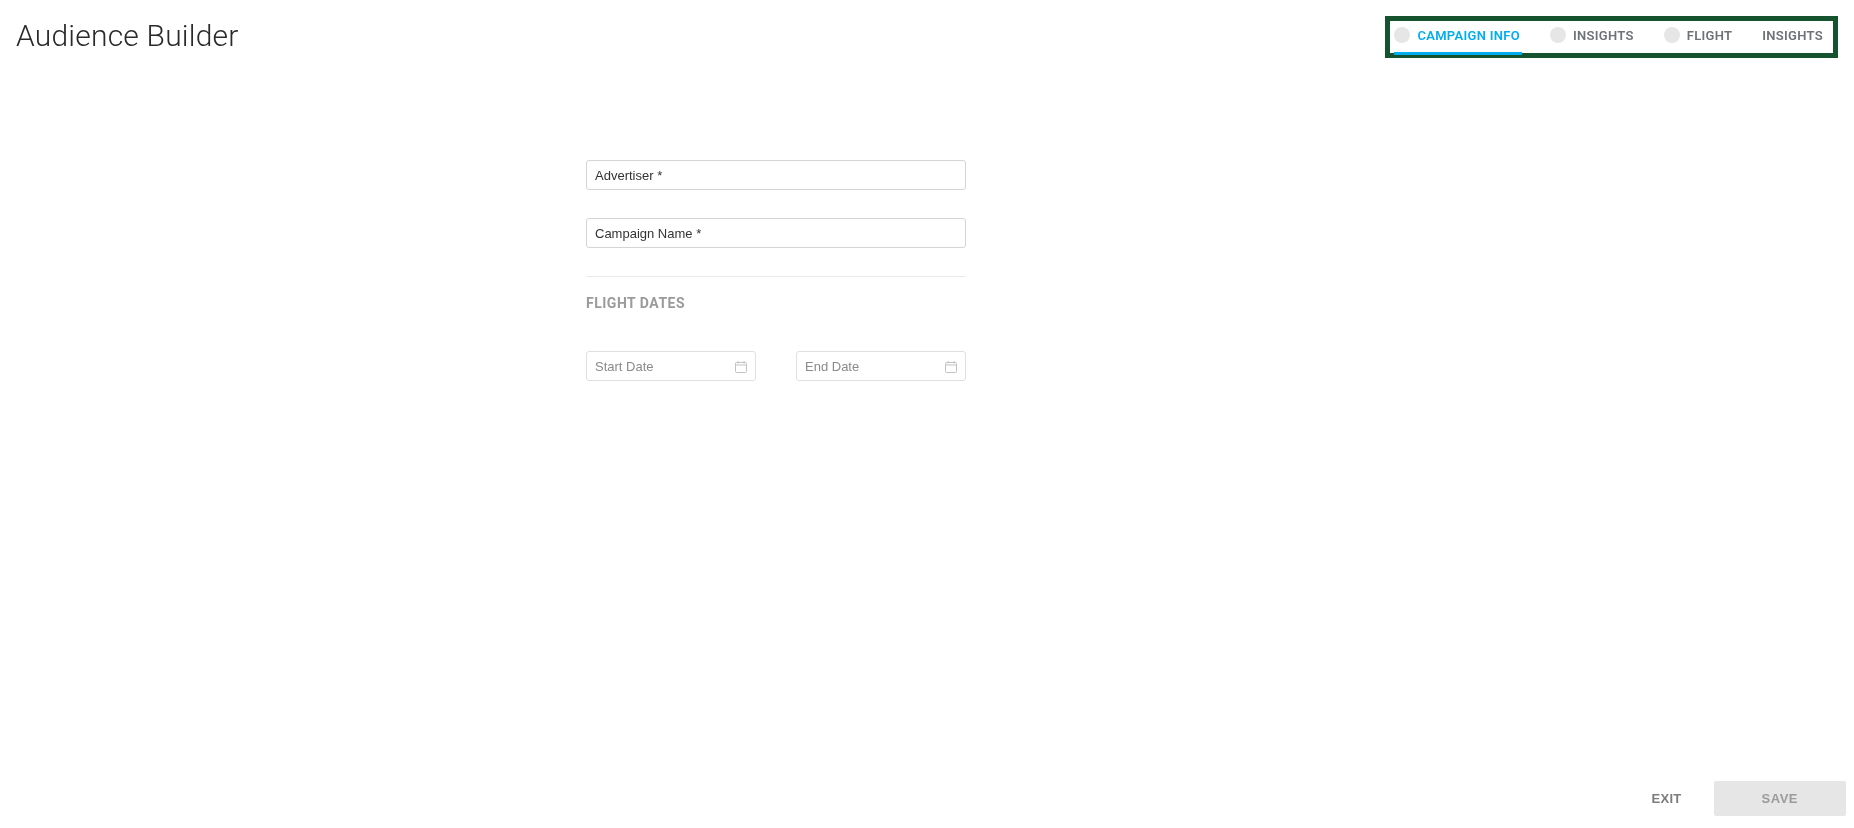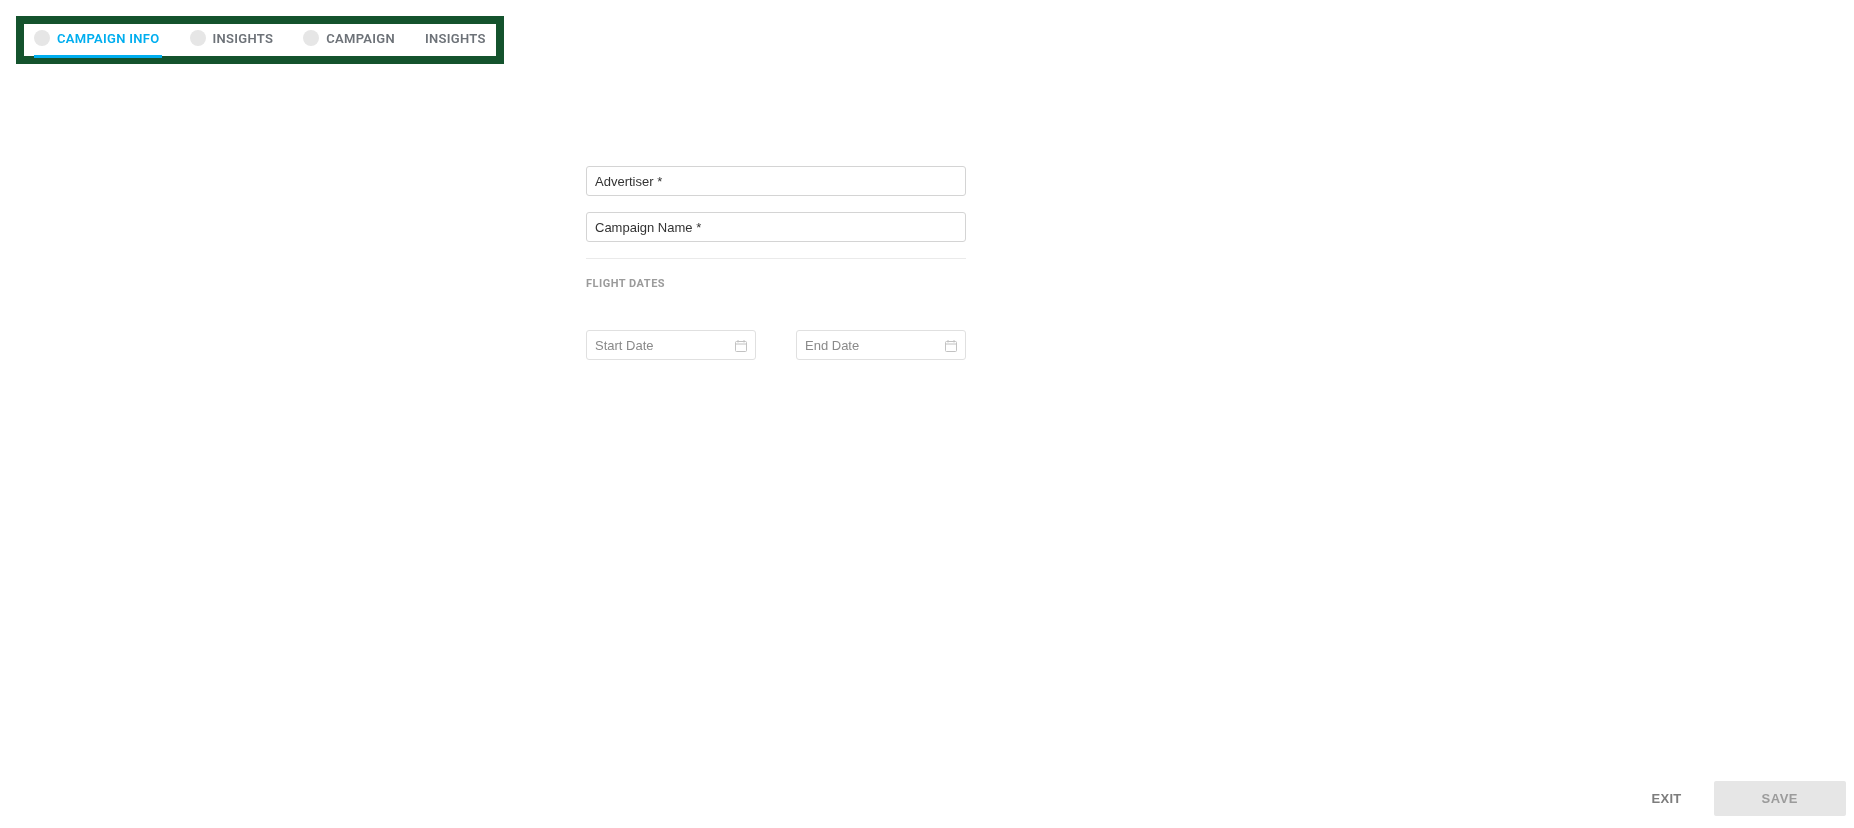--- a/index.html
+++ b/index.html
@@ -20,22 +20,22 @@
       align-items: flex-start;
       padding: 18px 16px 0 16px;
     }
     .page-title {
       font-size: 30px;
       font-weight: 300;
       color: #2a2a2a;
       letter-spacing: 0.2px;
     }
     .tabs-wrapper {
-      border: 8px solid #14532d;
-      padding: 6px 10px 6px 10px;
+      border: 5px solid #14532d;
+      padding: 6px 10px 6px 4px;
       margin-top: -2px;
     }
     .tabs {
       display: flex;
       align-items: center;
       gap: 30px;
     }
     .tab {
       display: flex;
       align-items: center;
@@ -66,21 +66,21 @@
       border-radius: 50%;
       background: #e6e6e6;
       flex-shrink: 0;
     }
     .form-area {
       width: 380px;
       margin: 102px auto 0 auto;
       margin-left: 586px;
     }
     .input-group {
-      margin-bottom: 16px;
+      margin-bottom: 28px;
     }
     .text-input {
       width: 100%;
       height: 30px;
       border: 1px solid #d4d4d4;
       border-radius: 3px;
       padding: 0 8px;
       font-size: 13px;
       color: #333;
       outline: none;
@@ -88,21 +88,21 @@
     .text-input::placeholder {
       color: #333333;
       opacity: 1;
     }
     .divider {
       border: none;
       border-top: 1px solid #eaeaea;
       margin: 2px 0 18px 0;
     }
     .section-label {
-      font-size: 11px;
+      font-size: 14px;
       font-weight: 700;
       color: #9b9b9b;
       letter-spacing: 0.5px;
       margin-bottom: 40px;
     }
     .date-row {
       display: flex;
       justify-content: space-between;
       gap: 40px;
     }
@@ -160,37 +160,38 @@
       letter-spacing: 0.5px;
       cursor: pointer;
       padding: 10px 48px;
       border-radius: 2px;
     }
   </style>
 </head>
 <body>
 
 <div class="header">
+  <h1 class="page-title">Audience Builder</h1>
 
   <div class="tabs-wrapper">
     <div class="tabs">
 
       <div class="tab active">
         <span class="step-circle"></span>
         <span>CAMPAIGN INFO</span>
       </div>
 
       <div class="tab">
         <span class="step-circle"></span>
         <span>INSIGHTS</span>
       </div>
 
       <div class="tab">
         <span class="step-circle"></span>
-        <span>CAMPAIGN</span>
+        <span>FLIGHT</span>
       </div>
 
       <div class="tab">
         <span>INSIGHTS</span>
       </div>
 
     </div>
   </div>
 </div>
 

